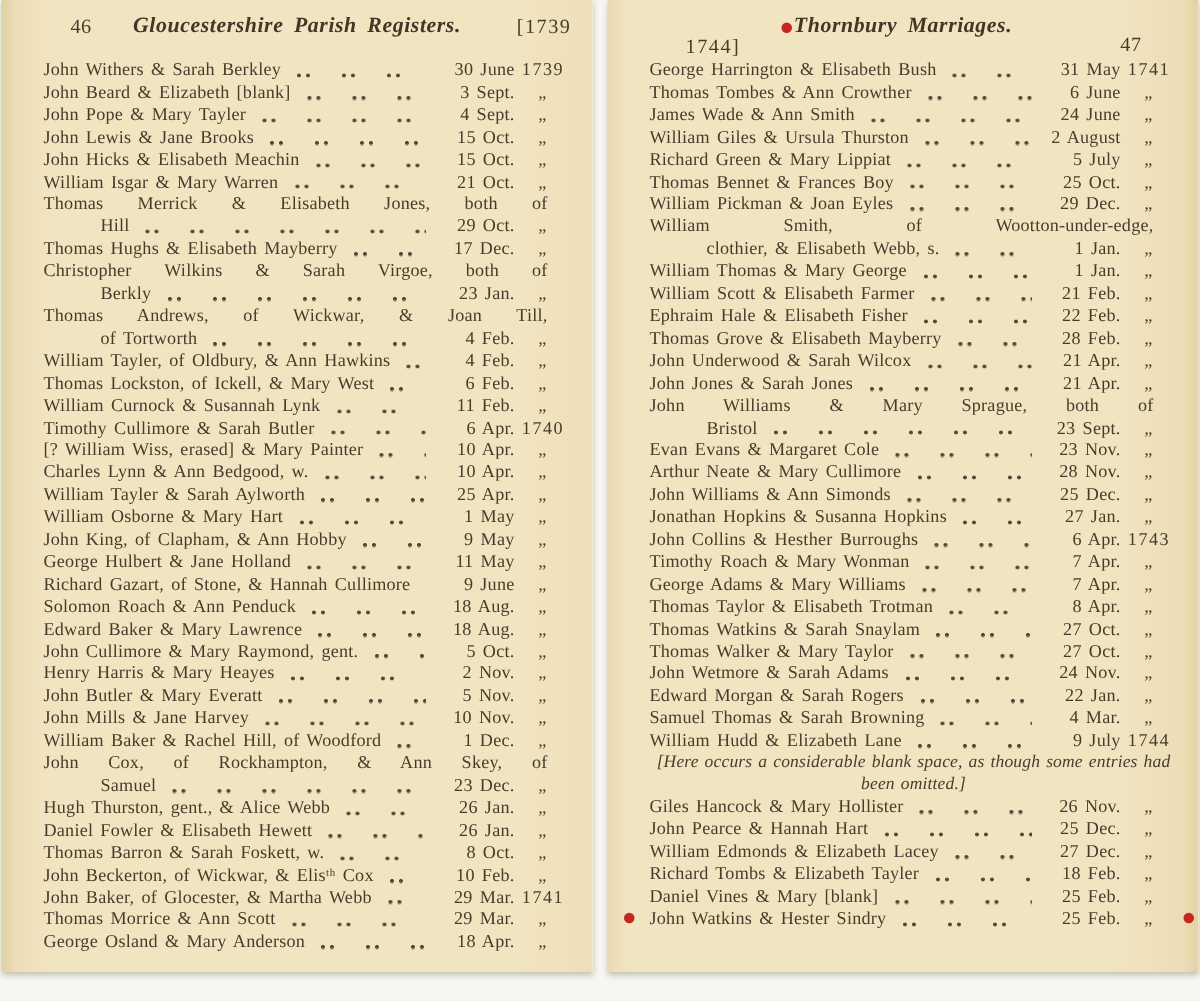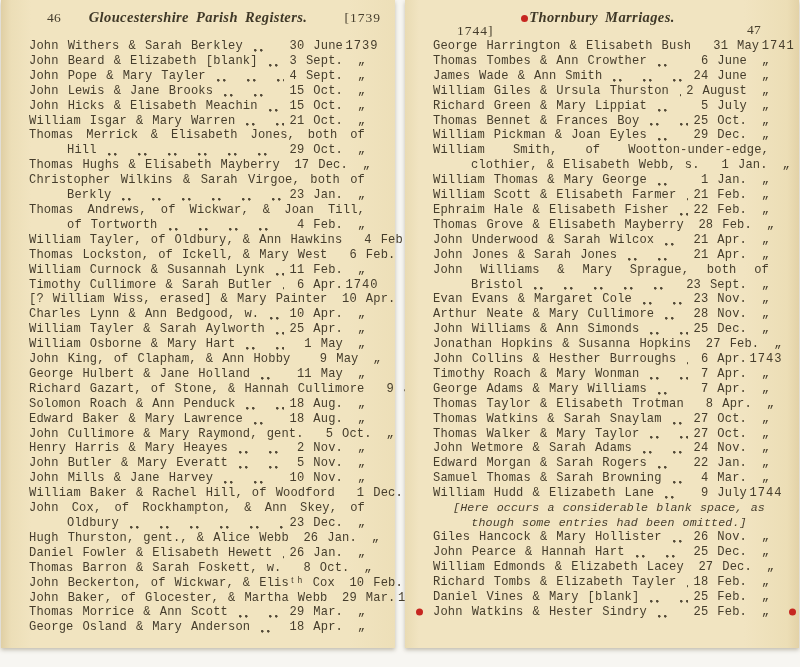--- a/index.html
+++ b/index.html
@@ -35,21 +35,21 @@
     letter-spacing:.4px;word-spacing:3px;color:#3f3827;
   }
   .pgnum-left{position:absolute;left:36px;top:1px;}
   .pgnum-right{position:absolute;right:28px;top:13px;}
   .bracket-left{position:absolute;right:4px;top:1px;letter-spacing:1px;}
   .bracket-right{position:absolute;left:42px;top:14px;letter-spacing:1px;}
   .hdr-dot{
     display:inline-block;width:7px;height:7px;border-radius:50%;
     background:#c62620;position:absolute;left:106px;top:6px;
   }
-  .content{padding:0 14px 0 28px;font-family:Liberation Mono, monospace;}
+  .content{padding:0 14px 0 28px;}
   .row{
     display:flex;align-items:baseline;position:relative;
     font-size:12.1px;line-height:14.9px;
     letter-spacing:.15px;word-spacing:1.6px;white-space:nowrap;
   }
   .name{flex:0 0 auto;}
   .wrap1{display:block;text-align:justify;text-align-last:justify;padding-right:16px;white-space:normal;}
   .cont .name{padding-left:38px;}
   .leader{
     flex:1 1 auto;min-width:0;height:10px;align-self:flex-end;
@@ -254,21 +254,21 @@
           <span class="year">„</span>
         </div>
         <div class="row">
           <span class="name">William Baker &amp; Rachel Hill, of Woodford</span>
           <span class="leader"></span>
           <span class="date">1 Dec.</span>
           <span class="year">„</span>
         </div>
         <div class="row wrap1"><span class="name">John Cox, of Rockhampton, &amp; Ann Skey, of</span></div>
         <div class="row cont">
-          <span class="name">Oldbury</span>
+          <span class="name">Samuel</span>
           <span class="leader"></span>
           <span class="date">23 Dec.</span>
           <span class="year">„</span>
         </div>
         <div class="row">
           <span class="name">Hugh Thurston, gent., &amp; Alice Webb</span>
           <span class="leader"></span>
           <span class="date">26 Jan.</span>
           <span class="year">„</span>
         </div>
@@ -425,21 +425,21 @@
         </div>
         <div class="row">
           <span class="name">John Williams &amp; Ann Simonds</span>
           <span class="leader"></span>
           <span class="date">25 Dec.</span>
           <span class="year">„</span>
         </div>
         <div class="row">
           <span class="name">Jonathan Hopkins &amp; Susanna Hopkins</span>
           <span class="leader"></span>
-          <span class="date">27 Feb.</span>
+          <span class="date">27 Jan.</span>
           <span class="year">„</span>
         </div>
         <div class="row">
           <span class="name">John Collins &amp; Hesther Burroughs</span>
           <span class="leader"></span>
           <span class="date">6 Apr.</span>
           <span class="year">1743</span>
         </div>
         <div class="row">
           <span class="name">Timothy Roach &amp; Mary Wonman</span>

